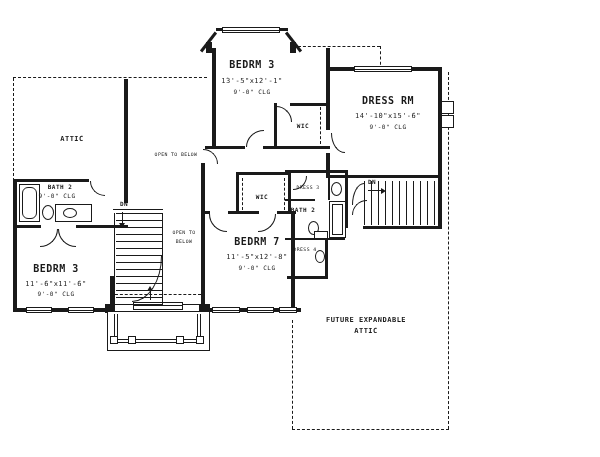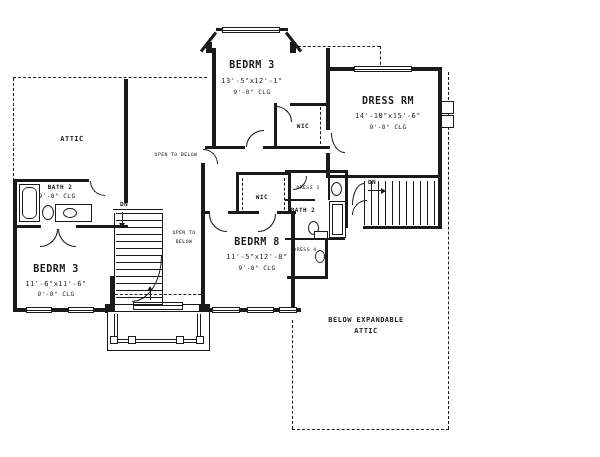--- a/index.html
+++ b/index.html
@@ -167,31 +167,31 @@
   <div class="lbl clg" style="left:56px;top:291px">9'-0" CLG</div>
 
   <div class="lbl room" style="left:252px;top:60px">BEDRM 3</div>
   <div class="lbl dims" style="left:252px;top:78px">13'-5"x12'-1"</div>
   <div class="lbl clg" style="left:252px;top:89px">9'-0" CLG</div>
 
   <div class="lbl room" style="left:388px;top:96px">DRESS RM</div>
   <div class="lbl dims" style="left:388px;top:113px">14'-10"x15'-6"</div>
   <div class="lbl clg" style="left:388px;top:124px">9'-0" CLG</div>
 
-  <div class="lbl room" style="left:257px;top:237px">BEDRM 8</div>
+  <div class="lbl room" style="left:257px;top:237px">BEDRM 7</div>
   <div class="lbl dims" style="left:257px;top:254px">11'-5"x12'-8"</div>
   <div class="lbl clg" style="left:257px;top:265px">9'-0" CLG</div>
 
   <div class="lbl small" style="left:303px;top:123px">WIC</div>
   <div class="lbl small" style="left:262px;top:194px">WIC</div>
   <div class="lbl tiny" style="left:308px;top:184px">DRESS 3</div>
   <div class="lbl small" style="left:303px;top:207px">BATH 2</div>
   <div class="lbl tiny" style="left:305px;top:246px">DRESS 4</div>
 
-  <div class="lbl small" style="left:366px;top:317px;font-size:7px">BELOW EXPANDABLE</div>
+  <div class="lbl small" style="left:366px;top:317px;font-size:7px">FUTURE EXPANDABLE</div>
   <div class="lbl small" style="left:366px;top:328px;font-size:7px">ATTIC</div>
 
   <div class="lbl tiny" style="left:176px;top:151px">OPEN TO BELOW</div>
   <div class="lbl tiny" style="left:184px;top:229px">OPEN TO</div>
   <div class="lbl tiny" style="left:184px;top:238px">BELOW</div>
 
   <div class="lbl small" style="left:124px;top:201px">DN</div>
   <div class="lbl small" style="left:372px;top:179px">DN</div>
 
 </div>

